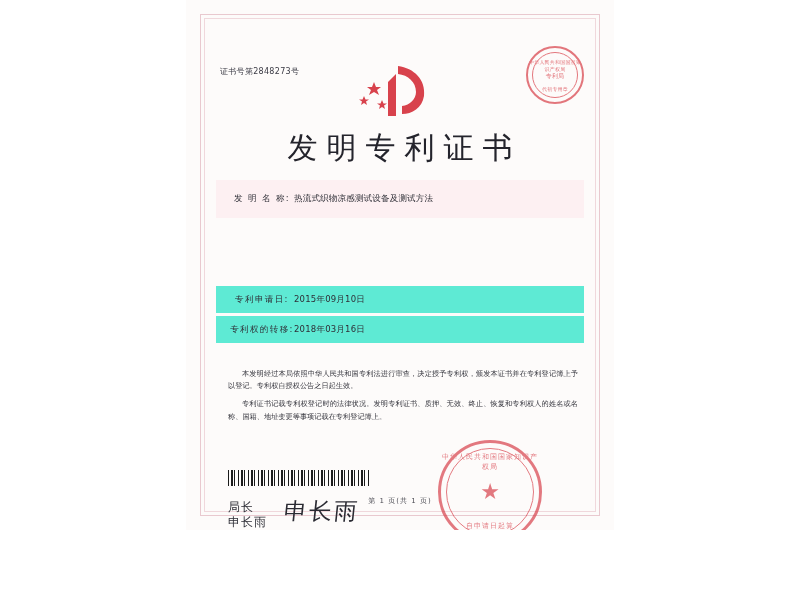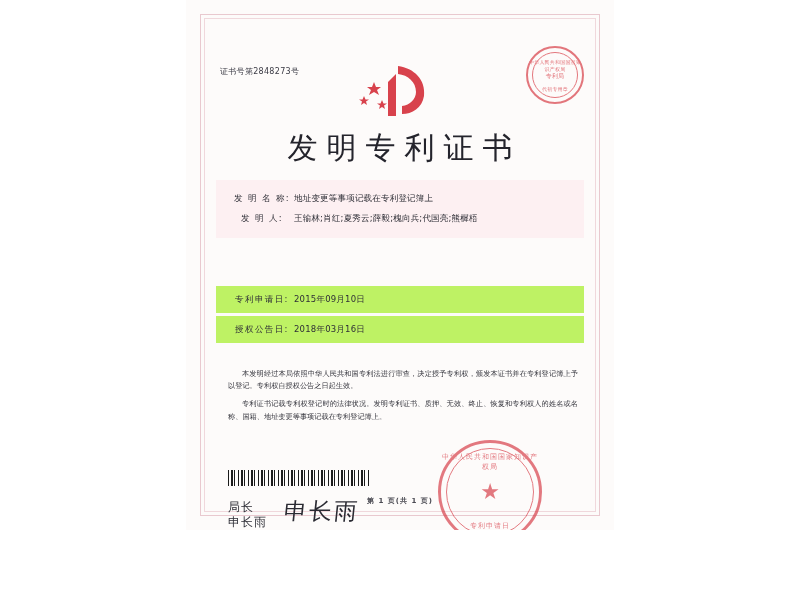--- a/index.html
+++ b/index.html
@@ -142,21 +142,21 @@
     position: absolute;
     left: 30px;
     right: 30px;
     top: 286px;
   }
   .meta-row {
     font-size: 8.5px;
     color: #2e2e36;
     line-height: 27px;
     padding-left: 14px;
-    background: #bef264;
+    background: #5eead4;
     white-space: nowrap;
     margin-bottom: 3px;
   }
 
   
   .body-text {
     position: absolute;
     left: 42px;
     right: 36px;
     top: 368px;
@@ -259,21 +259,20 @@
   }
 
   .page-footer {
     position: absolute;
     left: 0; right: 0;
     bottom: 24px;
     text-align: center;
     font-size: 7px;
     color: #4a4a52;
     letter-spacing: 1px;
-    font-weight: bold;
   }
 </style>
 </head>
 <body>
 
 <div id="page">
 
   <div class="cert-page">
     <div class="cert-inner"></div>
 
@@ -293,54 +292,51 @@
       <div class="s-in"></div>
       <div class="s-txt s-l1">中华人民共和国国家知识产权局</div>
       <div class="s-txt s-l2">专利局</div>
       <div class="s-txt s-l3">代初专用章</div>
     </div>
 
     <div class="cert-title">发明专利证书</div>
 
     <div class="field-block">
       <div class="field-row">
-        <span class="field-label">发 明 名 称:</span><span class="field-value">地址变更等事项记载在专利登记簿上</span>
-      </div>
-      <div class="field-row">
-        <span class="field-label">发 明 人:</span><span class="field-value">王输林;肖红;夏秀云;薛毅;槐向兵;代国亮;熊樨梧</span>
+        <span class="field-label">发 明 名 称:</span><span class="field-value">热流式织物凉感测试设备及测试方法</span>
       </div>
     </div>
 
     <div class="meta-rows">
       <div class="meta-row">
         <span class="field-label">专利申请日:</span><span class="field-value">2015年09月10日</span>
       </div>
       <div class="meta-row">
-        <span class="field-label">授权公告日:</span><span class="field-value">2018年03月16日</span>
+        <span class="field-label">专利权的转移:</span><span class="field-value">2018年03月16日</span>
       </div>
     </div>
 
     <div class="body-text">
       <p>本发明经过本局依照中华人民共和国专利法进行审查，决定授予专利权，颁发本证书并在专利登记簿上予以登记。专利权自授权公告之日起生效。</p>
       <p>专利证书记载专利权登记时的法律状况。发明专利证书、质押、无效、终止、恢复和专利权人的姓名或名称、国籍、地址变更等事项记载在专利登记簿上。</p>
     </div>
 
     <div class="barcode"></div>
 
     <div class="sign-label">
       <div>局长</div>
       <div>申长雨</div>
     </div>
     <div class="sign-script">申长雨</div>
 
     <div class="seal-main">
       <div class="ring2"></div>
       <div class="arc">中华人民共和国国家知识产权局</div>
       <div class="star">★</div>
-      <div class="arc2">专利申请日</div>
+      <div class="arc2">自申请日起算</div>
     </div>
 
     <div class="seal-date">2018年03月16日</div>
 
     <div class="page-footer">第 1 页(共 1 页)</div>
   </div>
 
 </div>
 
 </body></html>

